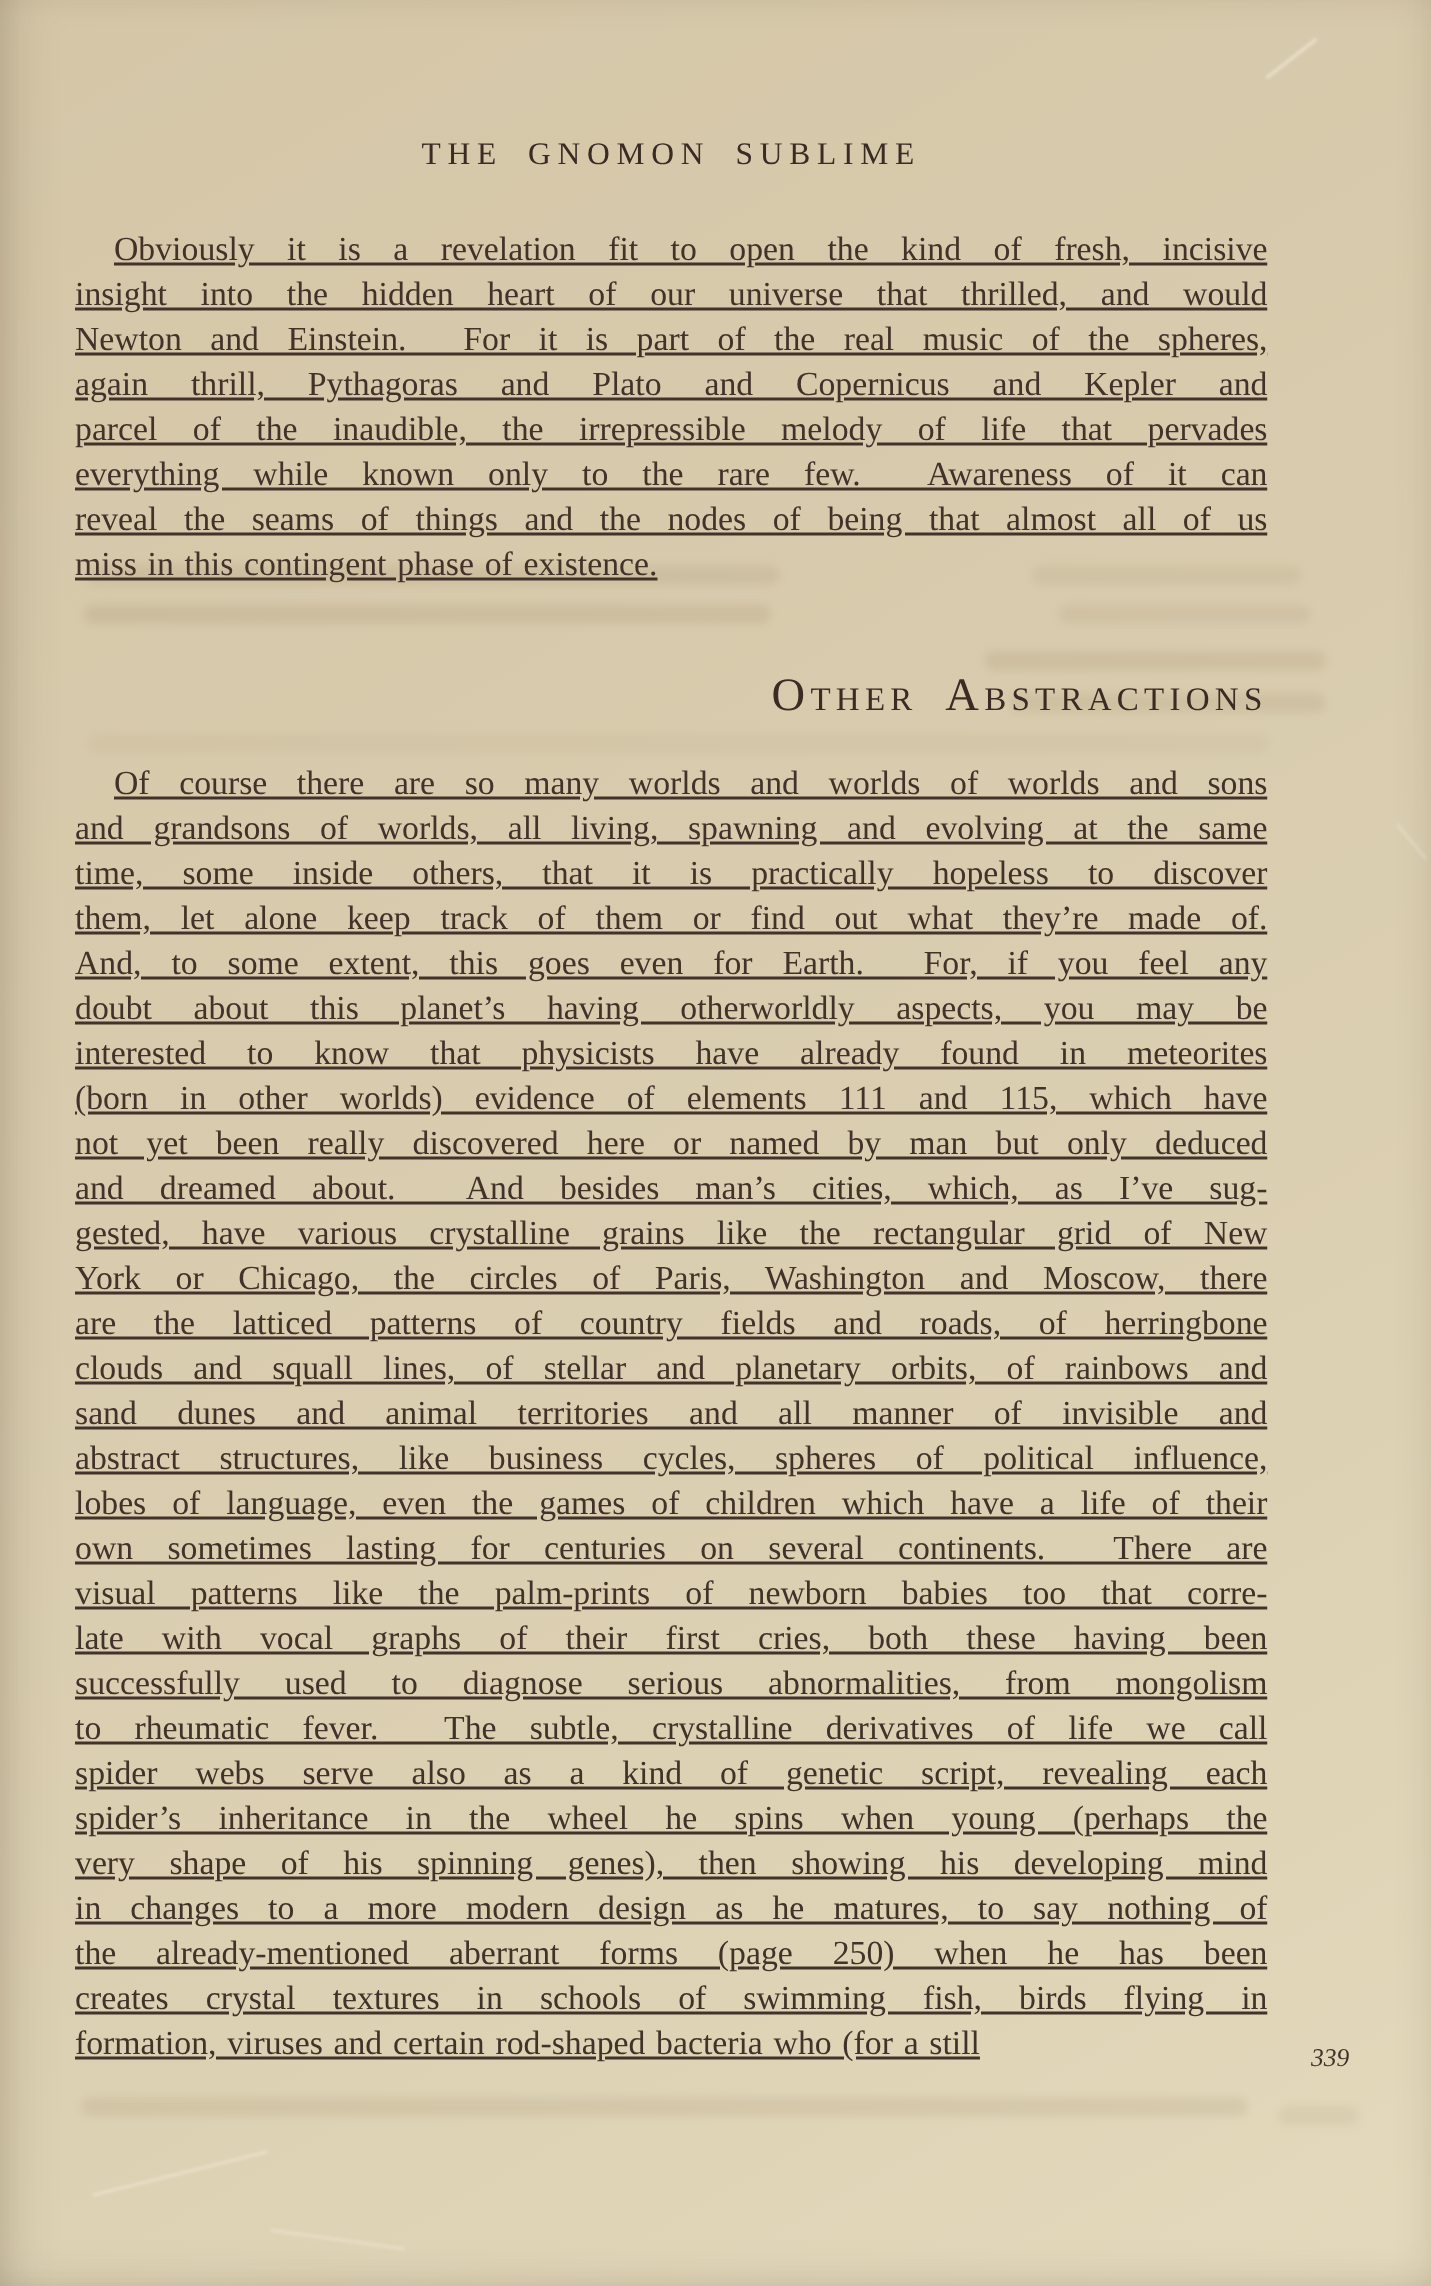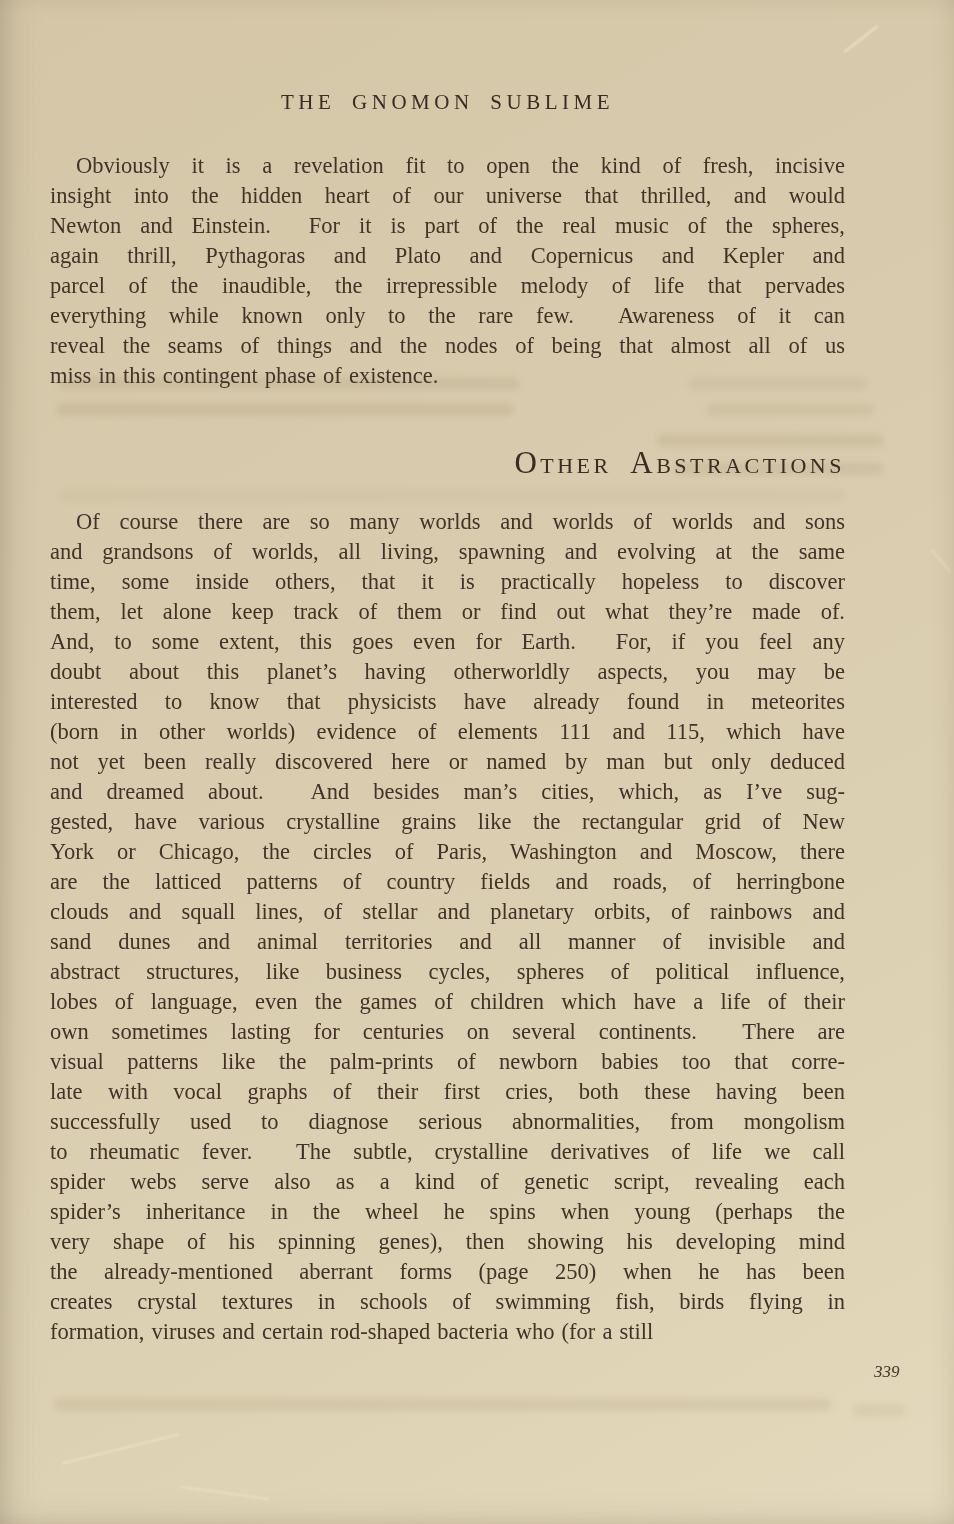--- a/index.html
+++ b/index.html
@@ -20,21 +20,21 @@
   }
   .content { position: absolute; left: 50px; top: 16px; width: 795px; }
   .running-head {
     margin-top: 74px;
     text-align: center;
     font-size: 21px;
     letter-spacing: 4.5px;
     word-spacing: 7px;
     color: #3a2b24;
   }
-  .para { font-size: 22.5px; line-height: 30px; word-spacing: 1.5px; }
+  .para { font-size: 22.5px; line-height: 30px; word-spacing: 1.5px; text-decoration: underline; }
   .para-1 { margin-top: 36px; }
   .para-2 { margin-top: 24px; }
   .line { text-align: justify; height: 30px; overflow: hidden; }
   .line::after { content: ""; display: inline-block; width: 100%; height: 0; }
   .line.last { text-align: left; }
   .line.last::after { content: none; }
   .para .line:first-child { text-indent: 26px; }
   .section-heading {
     margin-top: 52px;
     height: 40px; line-height: 40px;
@@ -131,20 +131,21 @@
         <div class="line">abstract structures, like business cycles, spheres of political influence,</div>
         <div class="line">lobes of language, even the games of children which have a life of their</div>
         <div class="line">own sometimes lasting for centuries on several continents.&nbsp; There are</div>
         <div class="line">visual patterns like the palm-prints of newborn babies too that corre-</div>
         <div class="line">late with vocal graphs of their first cries, both these having been</div>
         <div class="line">successfully used to diagnose serious abnormalities, from mongolism</div>
         <div class="line">to rheumatic fever.&nbsp; The subtle, crystalline derivatives of life we call</div>
         <div class="line">spider webs serve also as a kind of genetic script, revealing each</div>
         <div class="line">spider’s inheritance in the wheel he spins when young (perhaps the</div>
         <div class="line">very shape of his spinning genes), then showing his developing mind</div>
+        <div class="line">in changes to a more modern design as he matures, to say nothing of</div>
         <div class="line">the already-mentioned aberrant forms (page 250) when he has been</div>
         <div class="line">creates crystal textures in schools of swimming fish, birds flying in</div>
         <div class="line last">formation, viruses and certain rod-shaped bacteria who (for a still</div>
       </div>
   </div>
 
   <div class="page-number">339</div>
 </div>
 
 </body></html>

